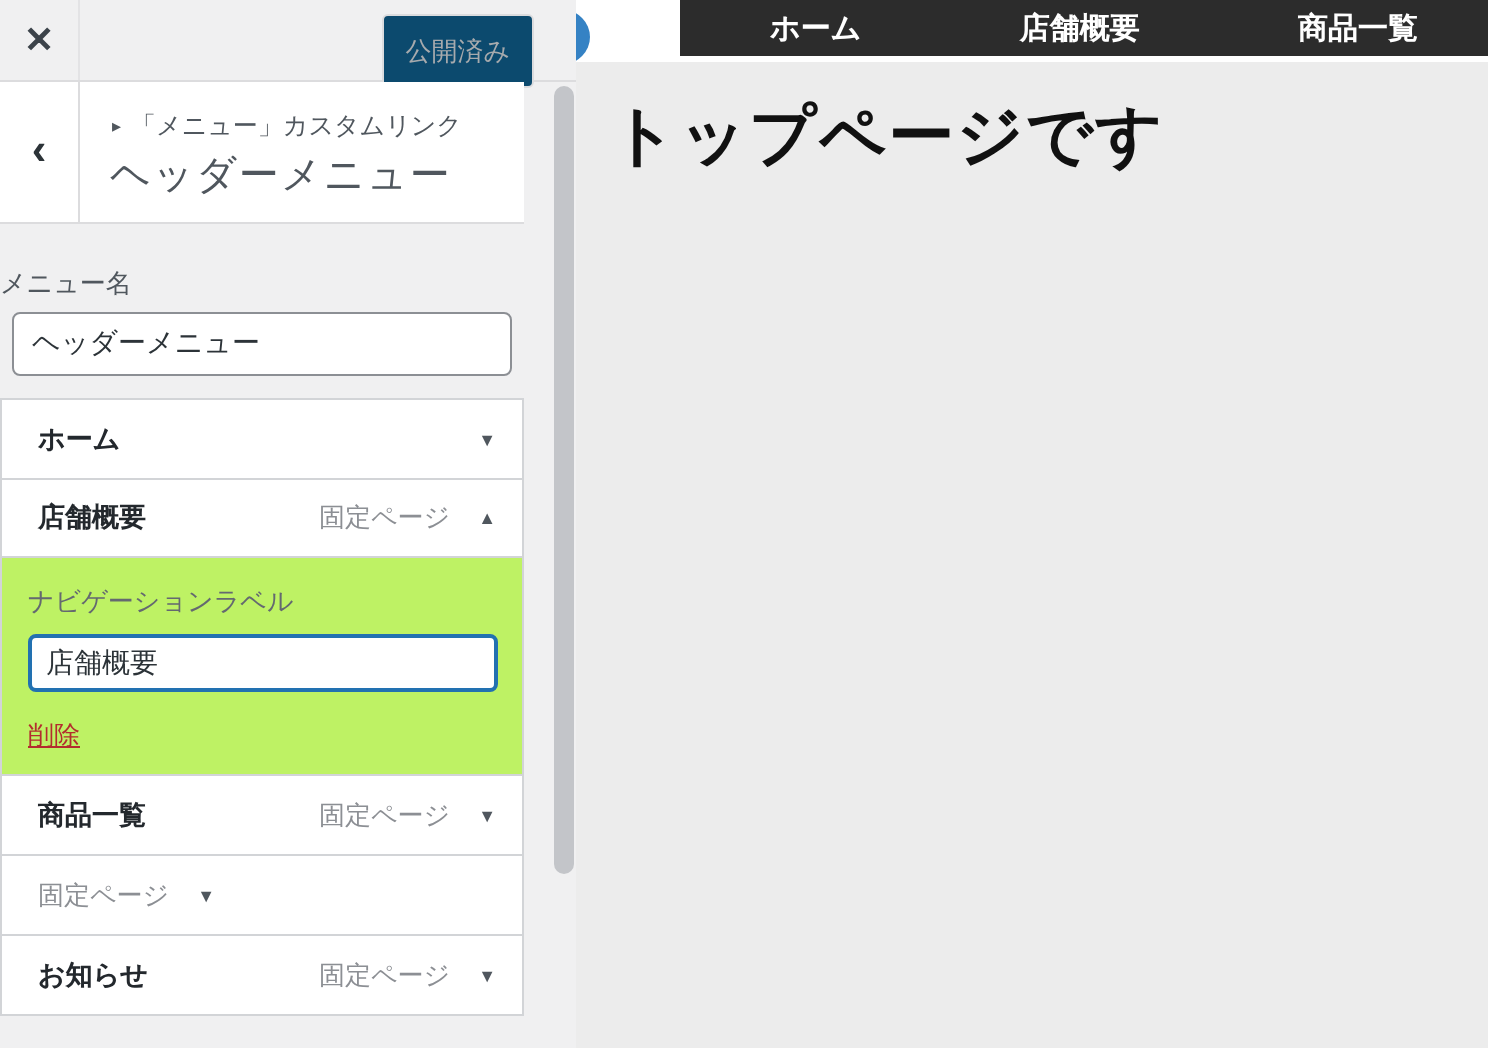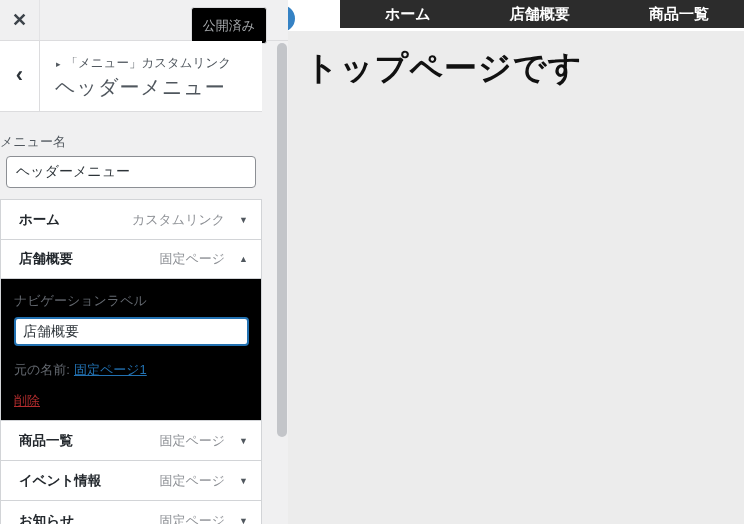--- a/index.html
+++ b/index.html
@@ -22,21 +22,21 @@
   }
   .close-btn {
     position:absolute; left:0; top:0; width:40px; height:40px;
     background:transparent; border:none; border-right:1px solid #e3e3e5;
     font-size:18px; font-weight:700; color:#3c434a; cursor:pointer;
     display:flex; align-items:center; justify-content:center;
   }
   .publish-btn {
     position:absolute; right:21px; top:7px; height:37px;
     padding:0 11px; font-size:13px; color:#a7aaad;
-    background:#000000; border:1px solid #dcdcde; border-radius:3px;
+    background:#0c4a6e; border:1px solid #dcdcde; border-radius:3px;
   }
   .crumb-section {
     position:absolute; left:0; top:41px; width:262px; height:71px;
     background:#ffffff; border-bottom:1px solid #dcdcde;
   }
   .back-btn {
     position:absolute; left:0; top:0; width:40px; height:71px;
     background:transparent; border:none; border-right:1px solid #dcdcde;
     font-size:22px; font-weight:700; color:#2c3338; cursor:pointer;
     display:flex; align-items:center; justify-content:center; padding-bottom:4px;
@@ -65,21 +65,21 @@
   .item { background:#fff; border:1px solid #d2d4d7; margin-top:-1px; }
   .item:first-child { margin-top:0; }
   .item-head {
     height:39px; display:flex; align-items:center;
     padding:0 13px 0 18px; background:#fff; cursor:pointer;
   }
   .item-title { flex:1; font-size:13.5px; font-weight:700; color:#23282d; }
   .item-type { font-size:13px; color:#8c8f94; margin-right:14px; }
   .caret { font-size:9px; color:#50575e; }
   .item-body {
-    background:#000000; border-top:1px solid #d2d4d7;
+    background:#bef264; border-top:1px solid #d2d4d7;
     padding:13px 12px 10px 13px;
   }
   .nav-label { font-size:13px; color:#646970; display:block; }
   .nav-input {
     display:block; width:100%; height:29px; margin-top:7px;
     border:2px solid #2271b1; border-radius:4px; background:#fff;
     font-size:14px; color:#2c3338; padding:0 7px; font-family:inherit;
     outline:none;
   }
   .orig-line { margin-top:15px; font-size:13px; color:#646970; }
@@ -141,52 +141,47 @@
     </div>
 
     <label class="menu-name-label">メニュー名</label>
     <input class="menu-name-input" type="text" value="ヘッダーメニュー" style="">
 
     <div class="items">
 
       <div class="item">
         <div class="item-head">
           <span class="item-title">ホーム</span>
-          <span class="item-type">カスタムリンク</span>
           <span class="caret">▼</span>
         </div>
       </div>
 
       <div class="item">
         <div class="item-head" style="height:38px;">
           <span class="item-title">店舗概要</span>
           <span class="item-type">固定ページ</span>
           <span class="caret">▲</span>
         </div>
         <div class="item-body">
           <label class="nav-label">ナビゲーションラベル</label>
           <input class="nav-input" type="text" value="店舗概要" style="">
-          <div class="orig-line">
-            <span>元の名前:</span><a href="#" class="orig-link">固定ページ1</a>
-          </div>
           <a href="#" class="delete-link">削除</a>
         </div>
       </div>
 
       <div class="item">
         <div class="item-head">
           <span class="item-title">商品一覧</span>
           <span class="item-type">固定ページ</span>
           <span class="caret">▼</span>
         </div>
       </div>
 
       <div class="item">
         <div class="item-head">
-          <span class="item-title">イベント情報</span>
           <span class="item-type">固定ページ</span>
           <span class="caret">▼</span>
         </div>
       </div>
 
       <div class="item">
         <div class="item-head">
           <span class="item-title">お知らせ</span>
           <span class="item-type">固定ページ</span>
           <span class="caret">▼</span>

